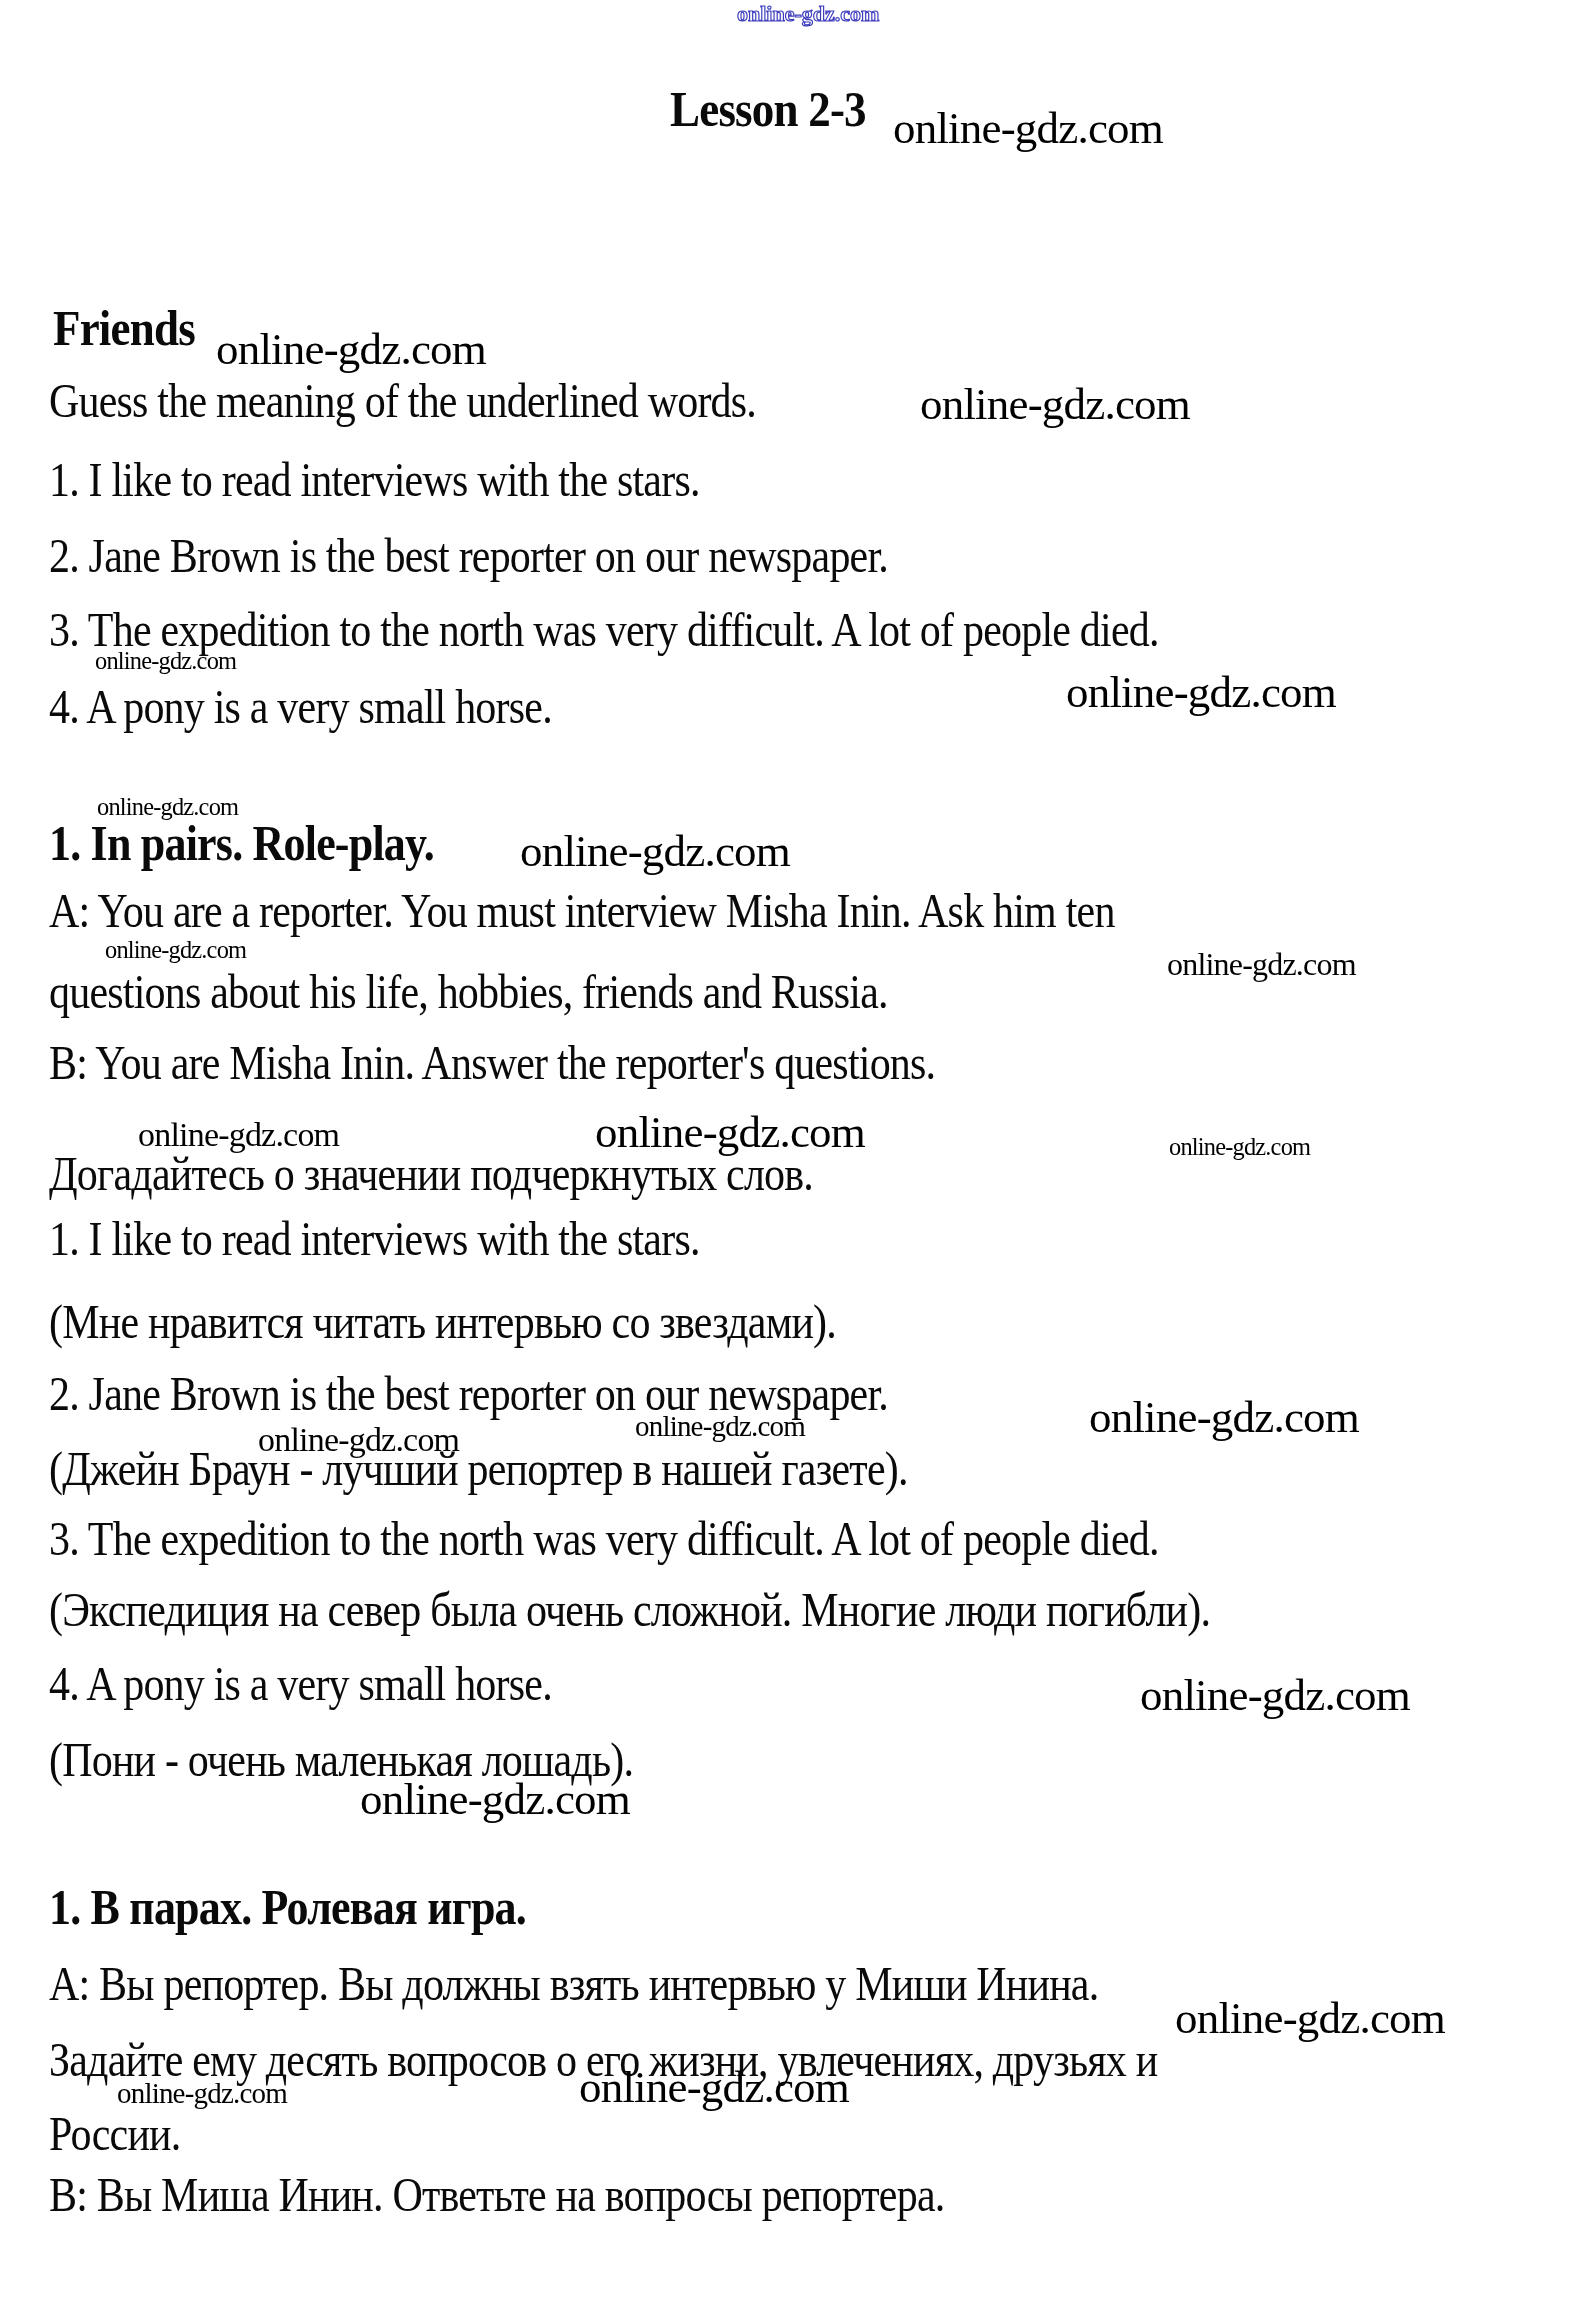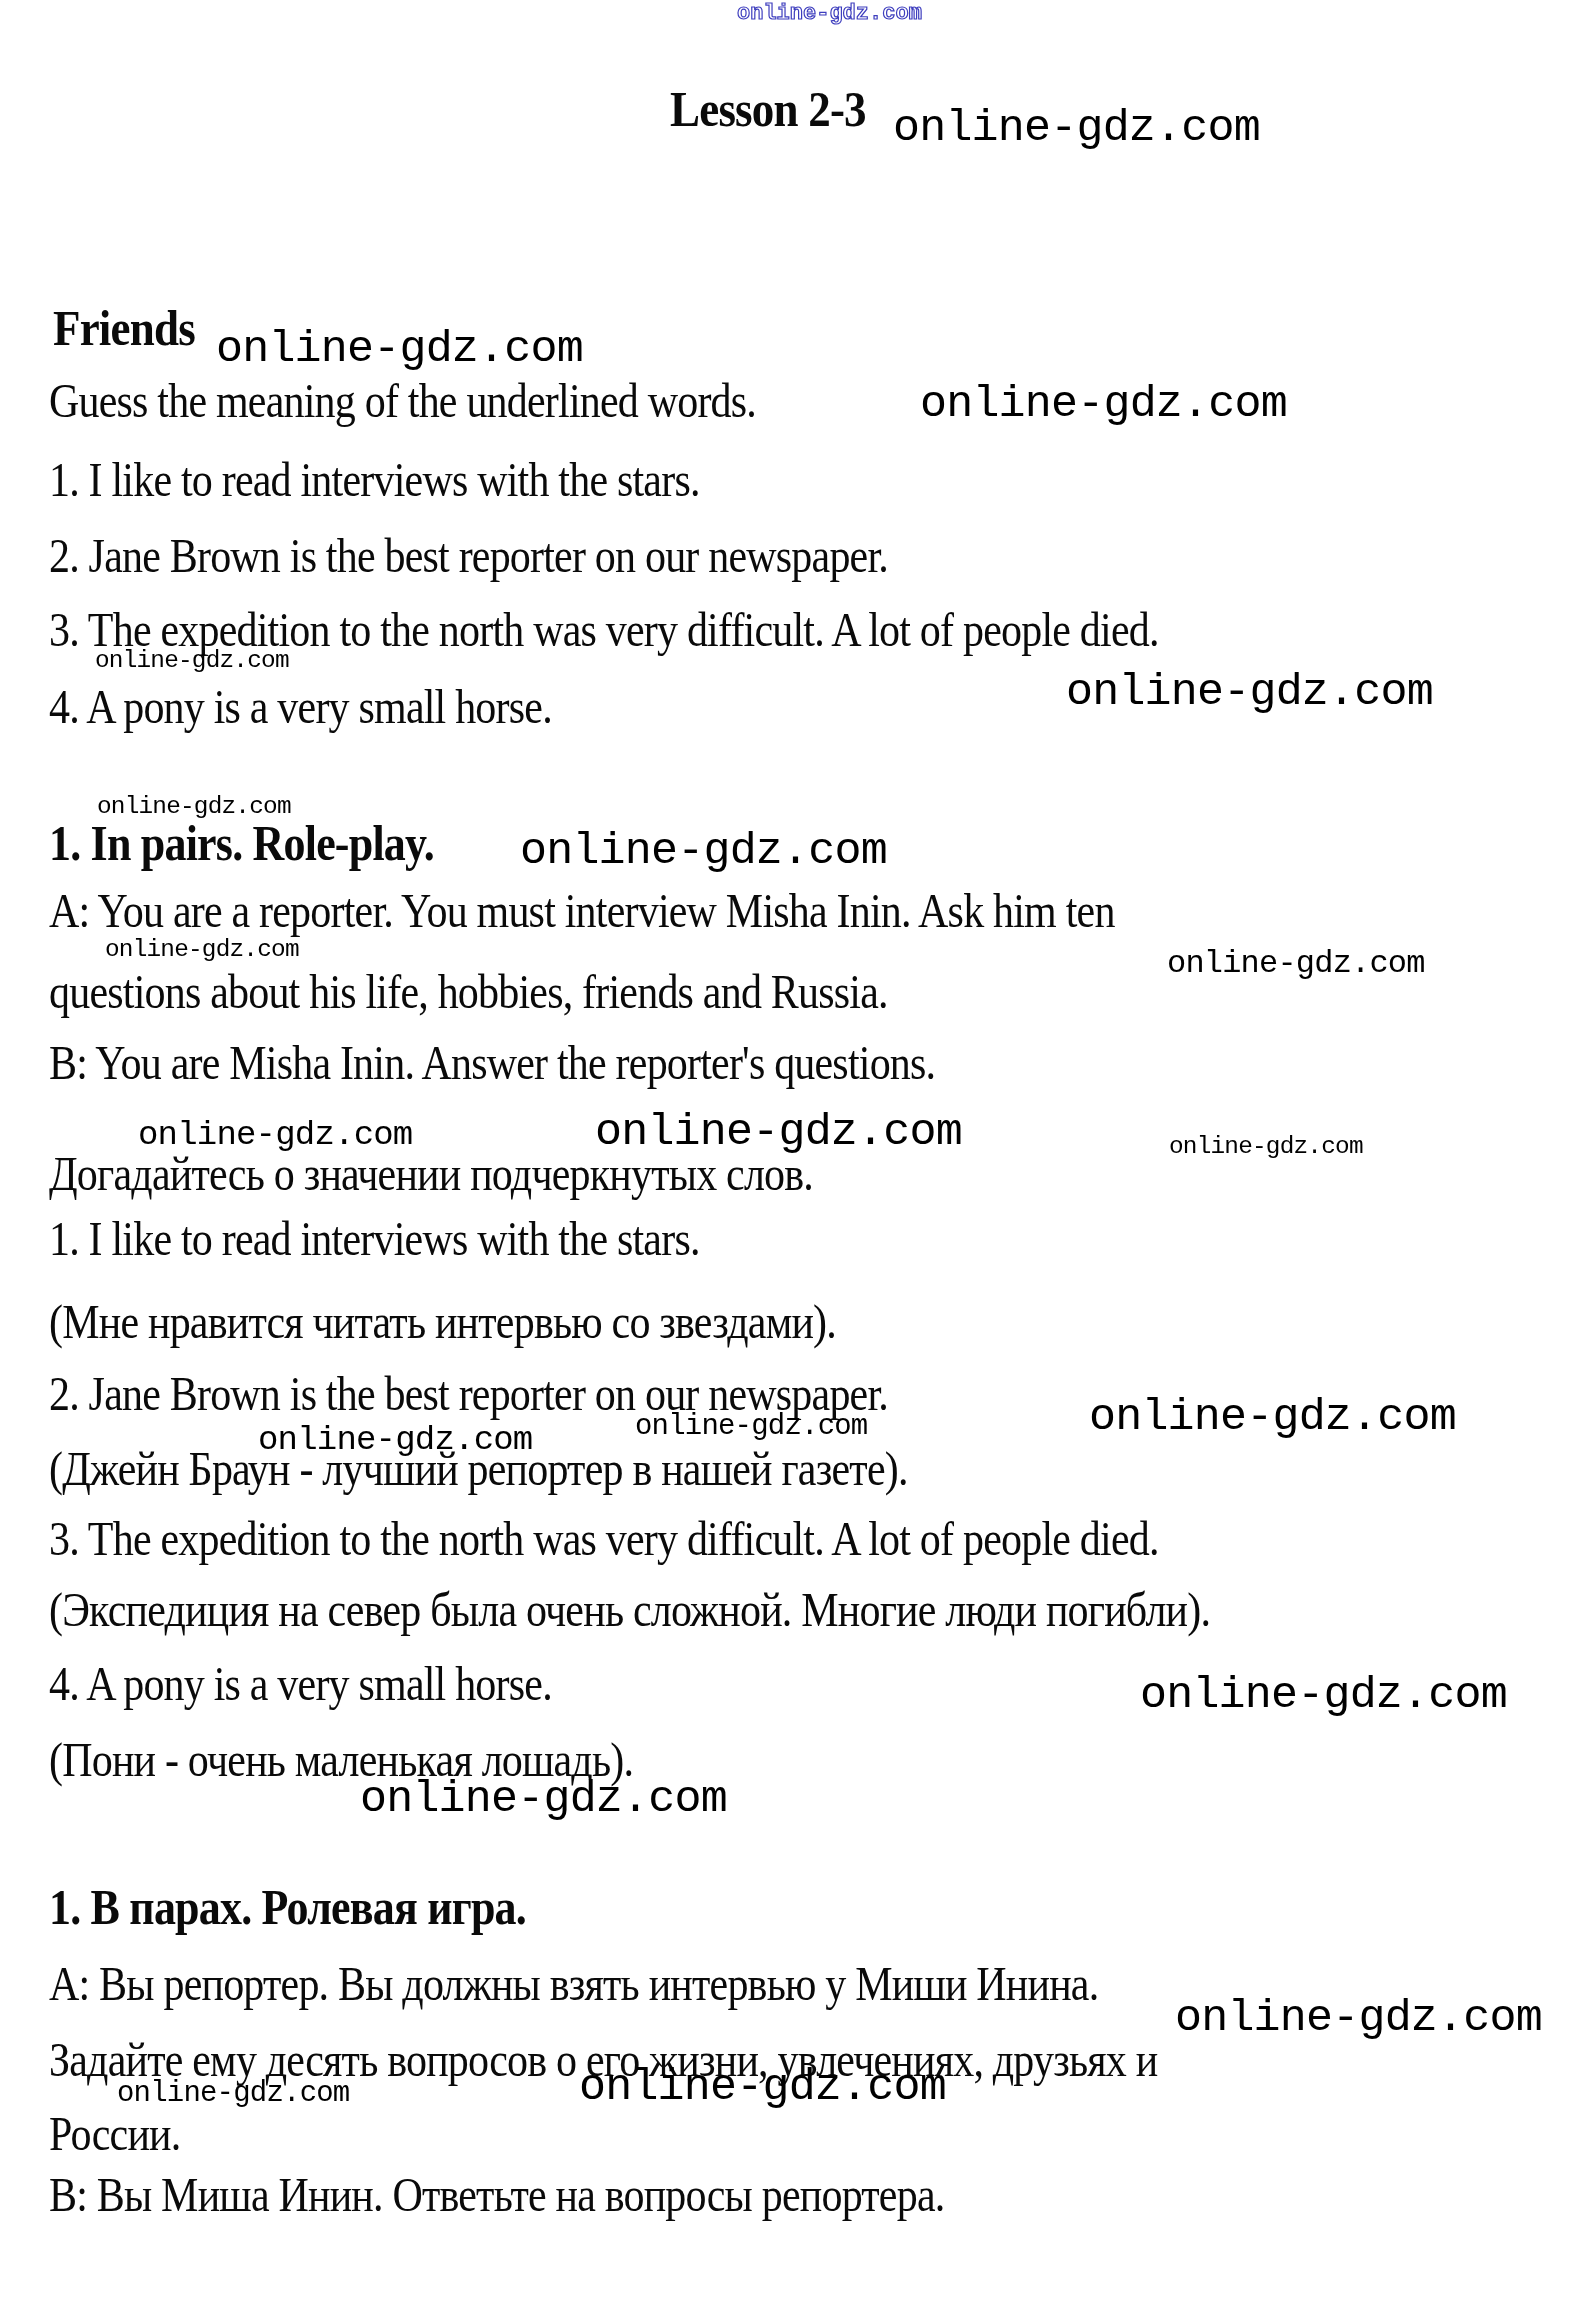--- a/index.html
+++ b/index.html
@@ -24,21 +24,21 @@
     transform-origin:0 0;
   }
   .heading {
     font-size:44px;
     font-weight:bold;
     letter-spacing:-0.8px;
     transform:scaleY(1.14);
     transform-origin:0 0;
   }
   .wm {
-    font-family:Liberation Mono, monospace;
+    font-family:Liberation Serif, serif;
     letter-spacing:-0.8px;
     color:#000000;
   }
   .wm-lg { font-size:45px; }
   .wm-md { font-size:32px; }
   .wm-sm { font-size:24.4px; }
   .wm-outline {
     font-size:22px;
     font-weight:700;
     letter-spacing:0;

